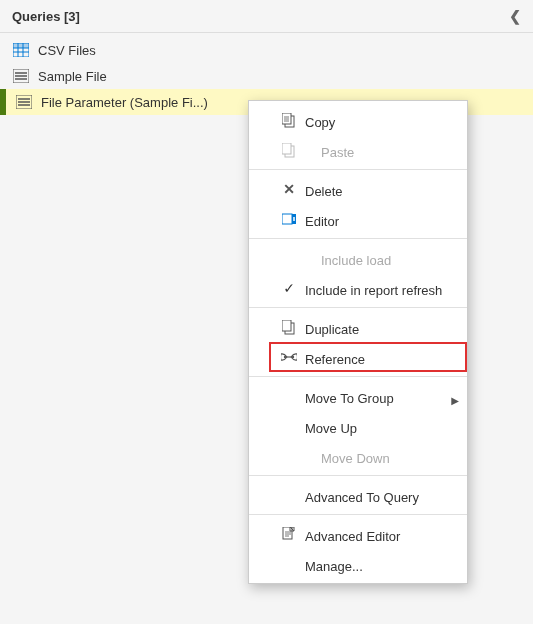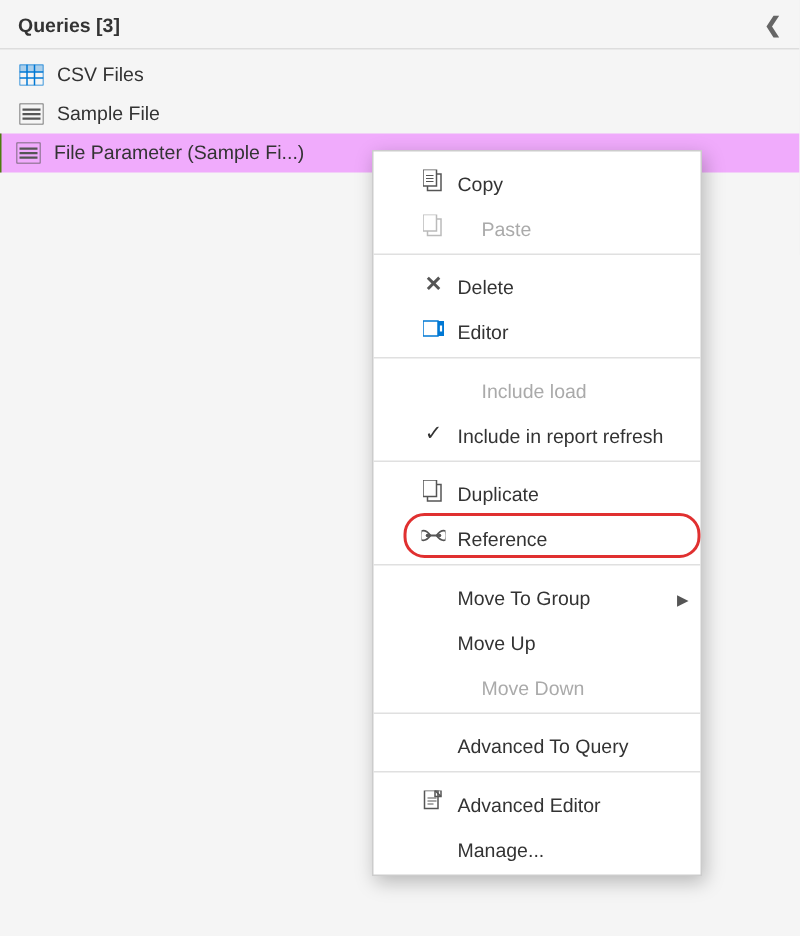--- a/index.html
+++ b/index.html
@@ -38,28 +38,29 @@
       font-size: 14px;
       cursor: pointer;
     }
 
     .query-list {
       padding: 4px 0;
     }
 
     .query-item {
       display: flex;
+      align-items: center;
       padding: 5px 12px;
       cursor: pointer;
       color: #333;
     }
 
     .query-item.selected {
-      background: #f0abfc;
-      border-left: 1px solid #4d7c0f;
+      background: #fef9c3;
+      border-left: 6px solid #4d7c0f;
       padding-left: 9px;
     }
 
     .query-icon {
       width: 18px;
       height: 16px;
       margin-right: 8px;
       flex-shrink: 0;
       display: inline-flex;
       align-items: center;
@@ -92,21 +93,20 @@
     .menu-item.disabled {
       color: #aaa;
       cursor: default;
       gap: 16px;
     }
 
     .menu-item.highlighted {
       outline: 2px solid #e03030;
       outline-offset: -2px;
       background: #fff;
-      border-radius: 14px;
     }
 
     .menu-icon {
       width: 20px;
       height: 20px;
       margin-right: 6px;
       display: flex;
       align-items: center;
       justify-content: center;
       font-size: 13px;

